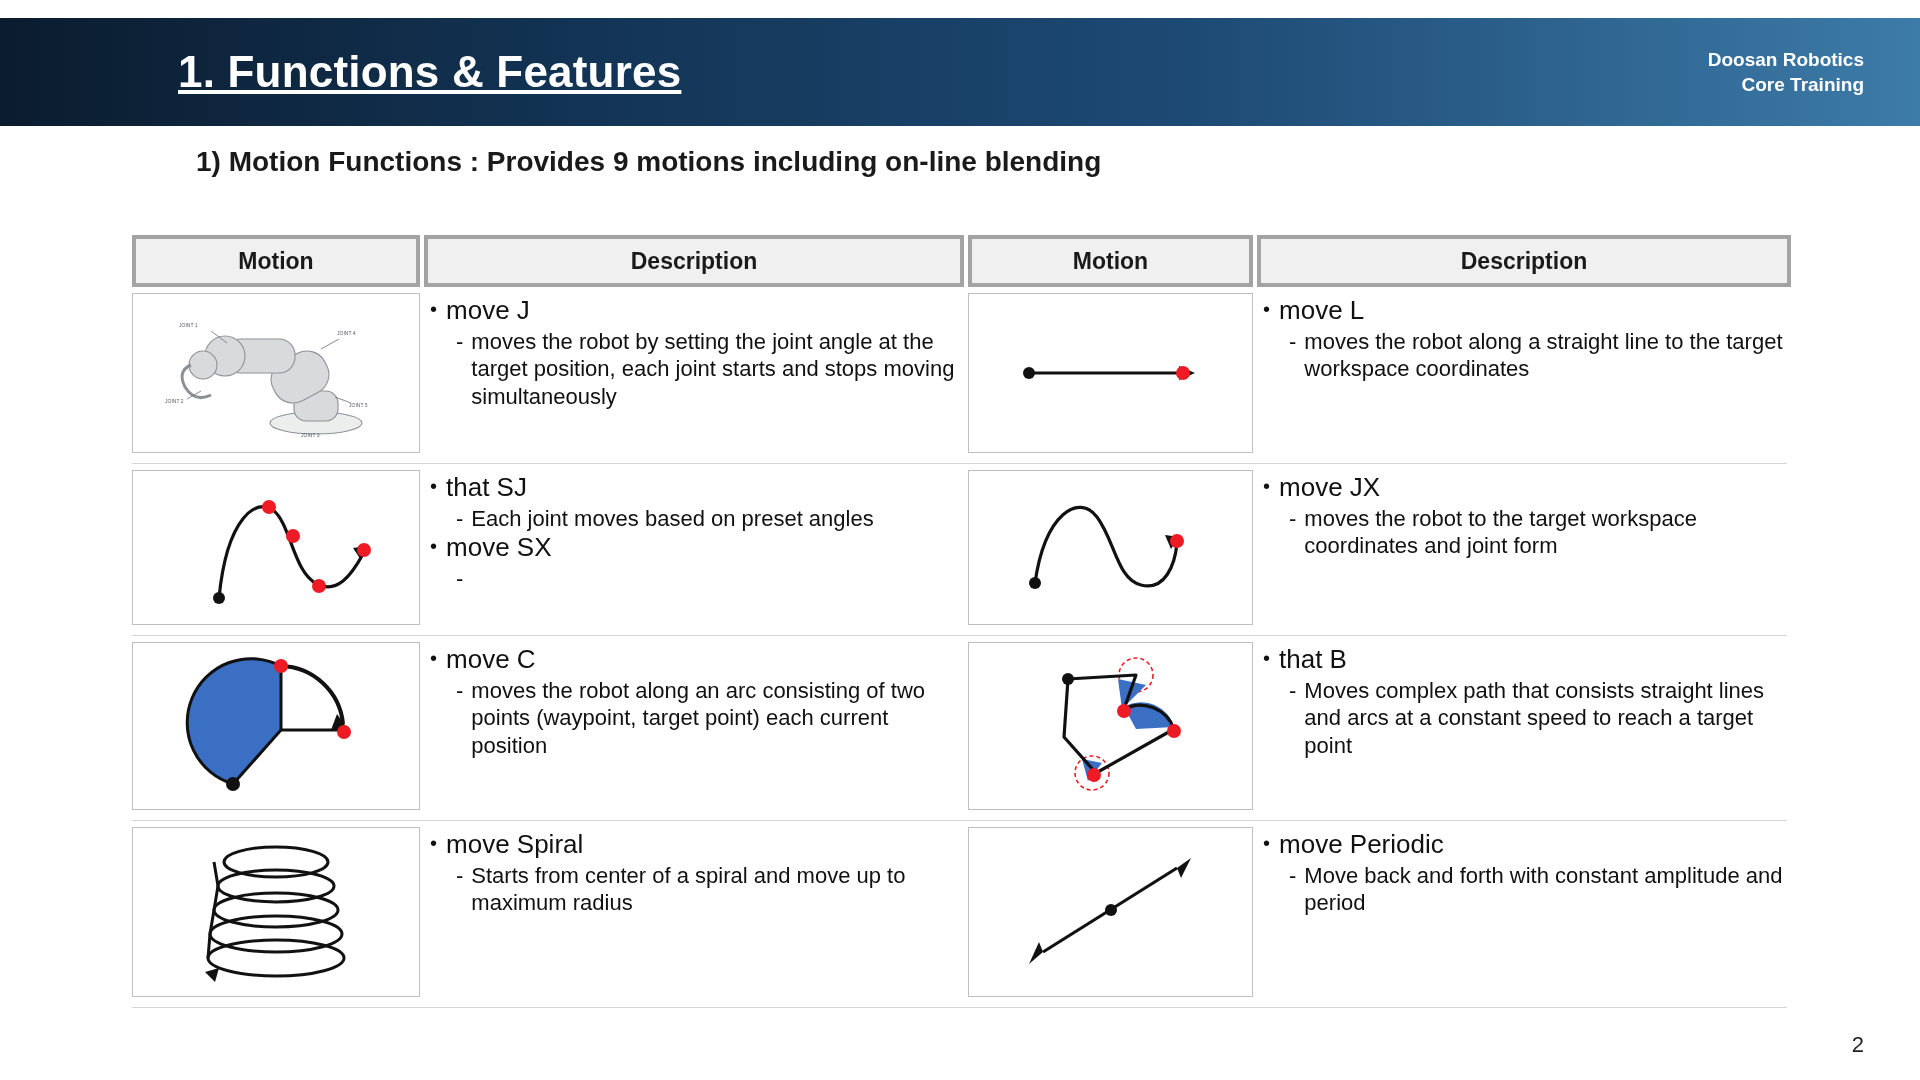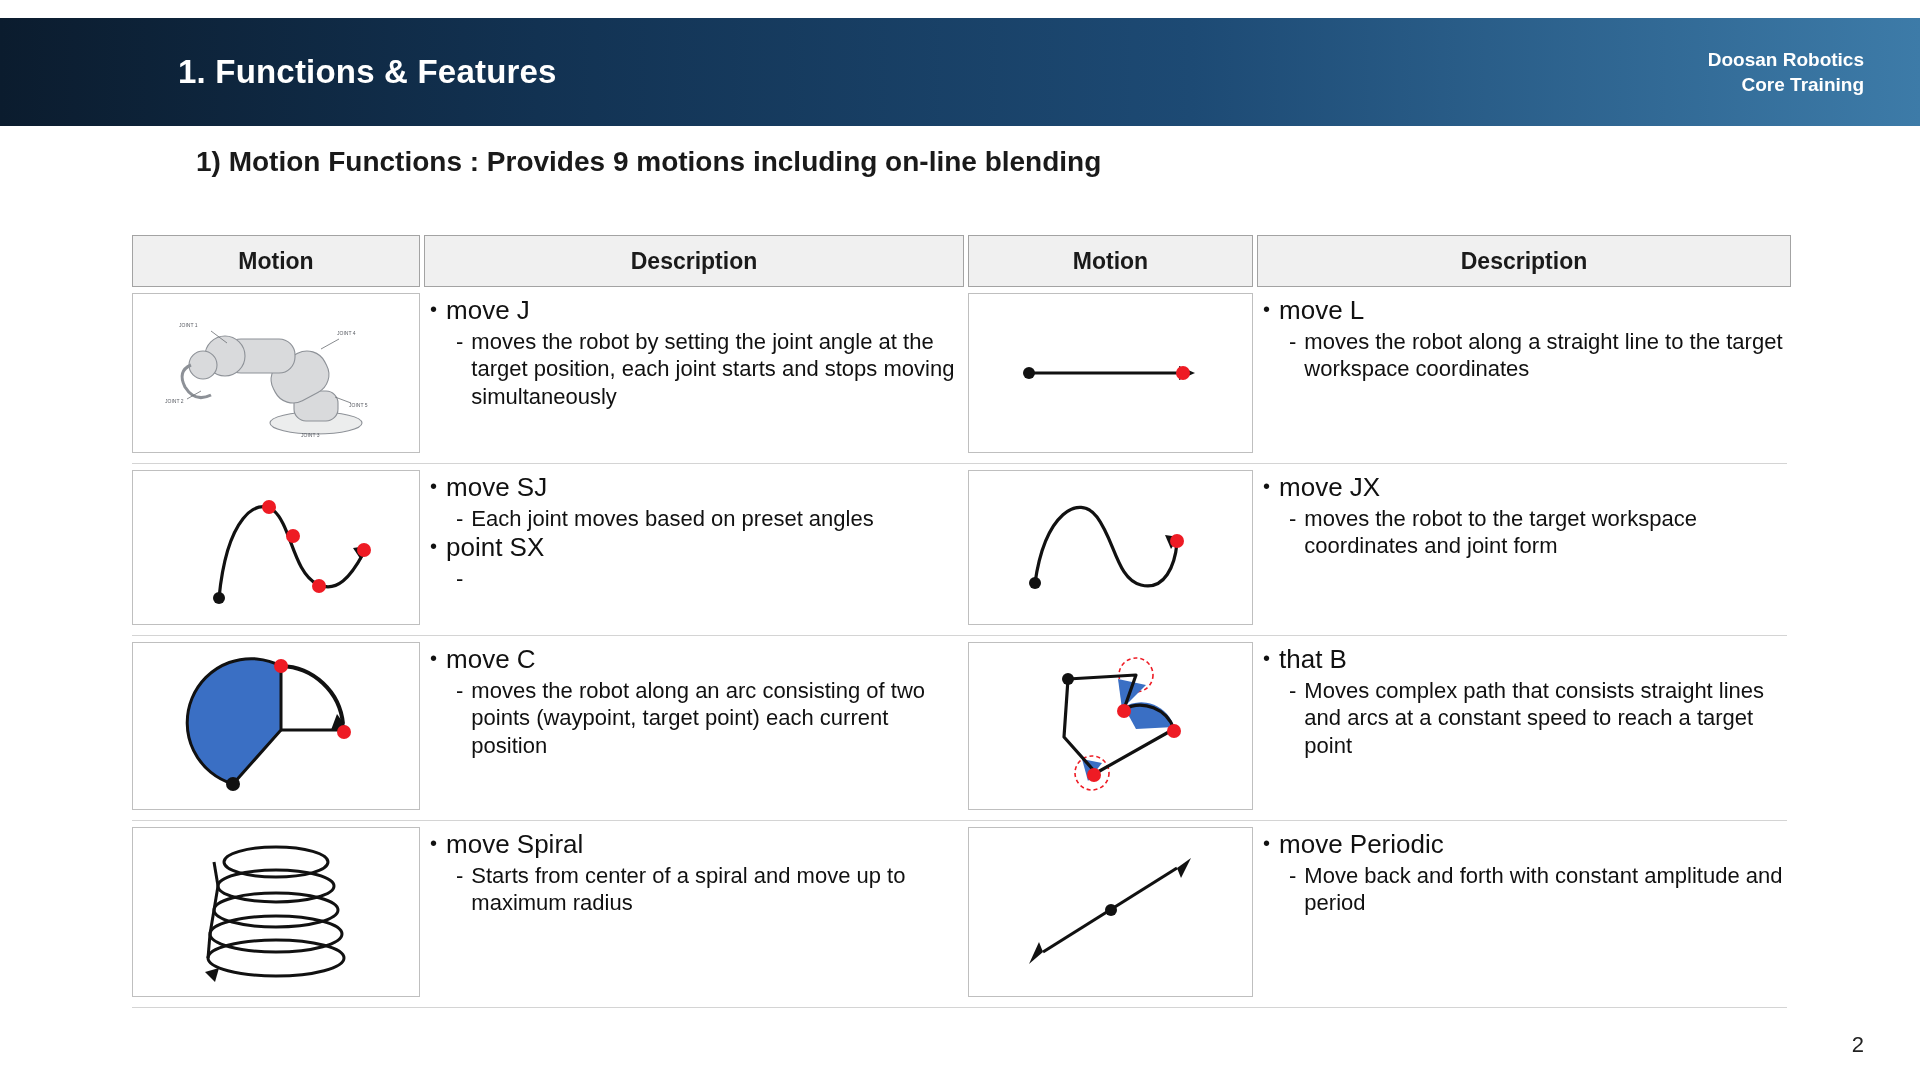--- a/index.html
+++ b/index.html
@@ -21,23 +21,24 @@
     position: absolute;
     left: 0; top: 18px;
     width: 1920px; height: 108px;
     background: linear-gradient(to right, #0b1c2e 0%, #123252 28%, #1d4a74 62%, #3d7ba8 100%);
     display: flex;
     align-items: center;
   }
   .header-title {
     margin-left: 178px;
     color: #ffffff;
-    font-size: 33px;
+    font-size: 44px;
     font-weight: bold;
     letter-spacing: 0.2px;
+    text-decoration: underline;
   }
   .header-brand {
     position: absolute;
     right: 56px;
     top: 50%;
     transform: translateY(-50%);
     text-align: right;
     color: #ffffff;
     font-size: 19px;
     font-weight: bold;
@@ -61,21 +62,21 @@
     left: 132px;
     top: 235px;
     width: 1655px;
   }
   .thead {
     display: flex;
     gap: 4px;
   }
   .th {
     background: #f0f0f0;
-    border: 1px solid #a3a3a3;
+    border: 4px solid #a3a3a3;
     height: 52px;
     display: flex;
     align-items: center;
     justify-content: center;
     font-size: 23px;
     font-weight: bold;
     color: #1a1a1a;
   }
   .col-motion { width: 288px; flex: 0 0 288px; }
   .col-desc   { width: 540px; flex: 0 0 540px; }
@@ -228,29 +229,29 @@
           <circle cx="58" cy="118" r="6" fill="#111"></circle>
           <circle cx="108" cy="27" r="7" fill="#ee1b24"></circle>
           <circle cx="132" cy="56" r="7" fill="#ee1b24"></circle>
           <circle cx="158" cy="106" r="7" fill="#ee1b24"></circle>
           <circle cx="203" cy="70" r="7" fill="#ee1b24"></circle>
         </svg>
       </div>
       <div class="cell-desc col-desc">
         <div class="bullet-line">
           <span class="dot">•</span>
-          <span>move SJ</span>
+          <span>that SJ</span>
         </div>
         <div class="sub-line">
           <span class="dash">-</span>
           <span>Each joint moves based on preset angles</span>
         </div>
         <div class="bullet-line">
           <span class="dot">•</span>
-          <span>point SX</span>
+          <span>move SX</span>
         </div>
         <div class="sub-line">
           <span class="dash">-</span>
         </div>
       </div>
       <div class="cell-fig col-motion2">
         <svg width="220" height="130" viewBox="0 0 220 130">
           <path d="M34 100 C 44 30, 78 10, 96 34 C 114 58, 116 96, 140 102 C 164 108, 174 82, 176 60" fill="none" stroke="#111" stroke-width="3.2"></path>
           <polygon points="170,66 178,54 164,52" fill="#111"></polygon>
           <circle cx="34" cy="100" r="6" fill="#111"></circle>

